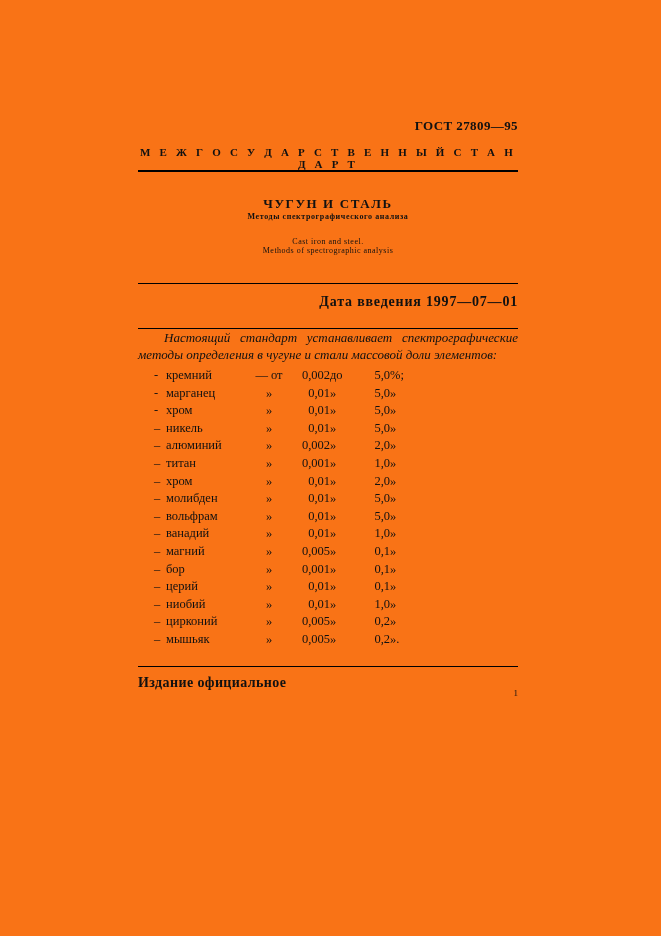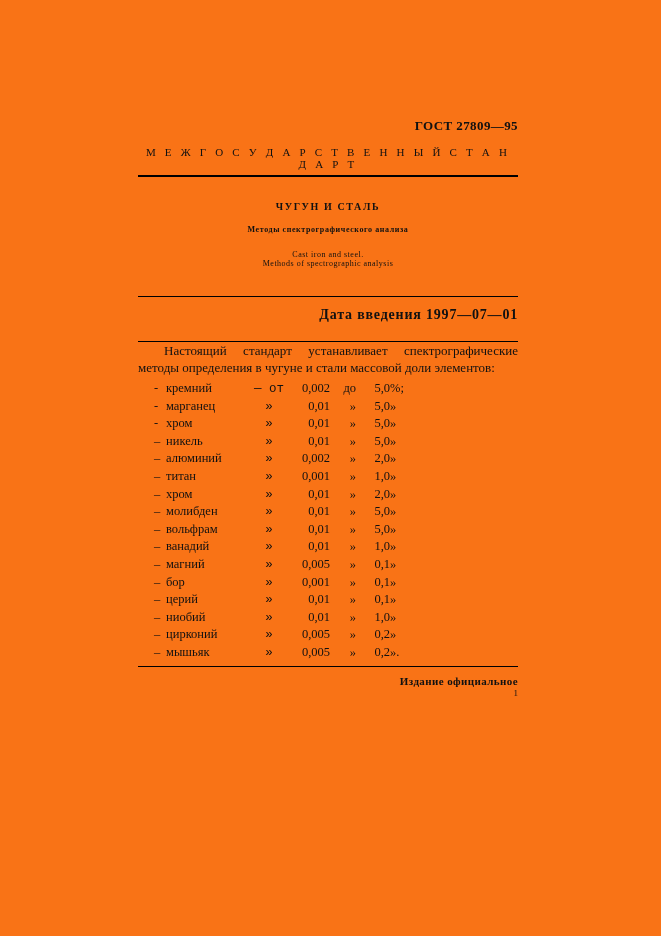--- a/index.html
+++ b/index.html
@@ -32,41 +32,39 @@
     text-align: right;
     font-family: "Liberation Serif", serif;
     font-size: 13px;
     font-weight: bold;
     letter-spacing: 0.4px;
     margin-bottom: 12px;
   }
   .standard-line {
     text-align: center;
     font-size: 11px;
-    font-weight: normal;
+    font-weight: bold;
     letter-spacing: 3.2px;
-    padding-bottom: 5px;
   }
   .rule-thick {
     border-top: 2px solid #000;
     margin: 0;
   }
   .rule-thin {
     border-top: 1px solid #000;
     margin: 0;
   }
   .title-block {
     text-align: center;
     padding-top: 24px;
   }
   .title-main {
-    font-size: 10px;
+    font-size: 13px;
     font-weight: bold;
     letter-spacing: 1.6px;
-    margin-bottom: 13px;
   }
   .title-sub {
     font-size: 8px;
     font-weight: bold;
     letter-spacing: 0.6px;
     margin-bottom: 16px;
   }
   .title-en1 {
     font-size: 8px;
     letter-spacing: 0.5px;
@@ -91,51 +89,51 @@
     padding-left: 30px;
     padding-top: 14px;
     padding-bottom: 12px;
   }
   .para {
     font-size: 13px;
     line-height: 1.34;
     text-align: justify;
     text-indent: 26px;
     margin-bottom: 1px;
+    font-style: italic;
   }
   table.elements {
     border-collapse: collapse;
     margin-top: 3px;
     margin-left: 16px;
     font-size: 12.5px;
   }
   table.elements td {
     padding: 1.3px 0;
     white-space: nowrap;
     vertical-align: baseline;
   }
   td.dash { width: 12px; text-align: left; }
   td.name { width: 86px; text-align: left; padding-right: 4px;}
-  td.prep1 { width: 34px; text-align: center; font-family: Liberation Mono, monospace; }
+  td.prep1 { width: 34px; text-align: center; }
   td.val1 { width: 44px; text-align: right; padding-right: 2px;}
-  td.prep2 { width: 26px; text-align: right; margin-top: 12px; }
+  td.prep2 { width: 26px; text-align: left; margin-top: 12px; }
   td.val2 { width: 34px; text-align: right; }
   td.unit { width: 34px; text-align: left; padding-left: 6px;}
   .footer-wrap {
     position: absolute;
     left: 138px;
     top: 666px;
     width: 380px;
   }
   .footer-text {
-    font-size: 11px;
+    font-size: 14px;
     font-weight: bold;
     letter-spacing: 0.4px;
     padding-top: 8px;
-    text-align: right;
   }
   .page-num {
     position: absolute;
     right: 0;
     top: 22px;
     font-size: 9px;
   }
 </style>
 </head>
 <body>

